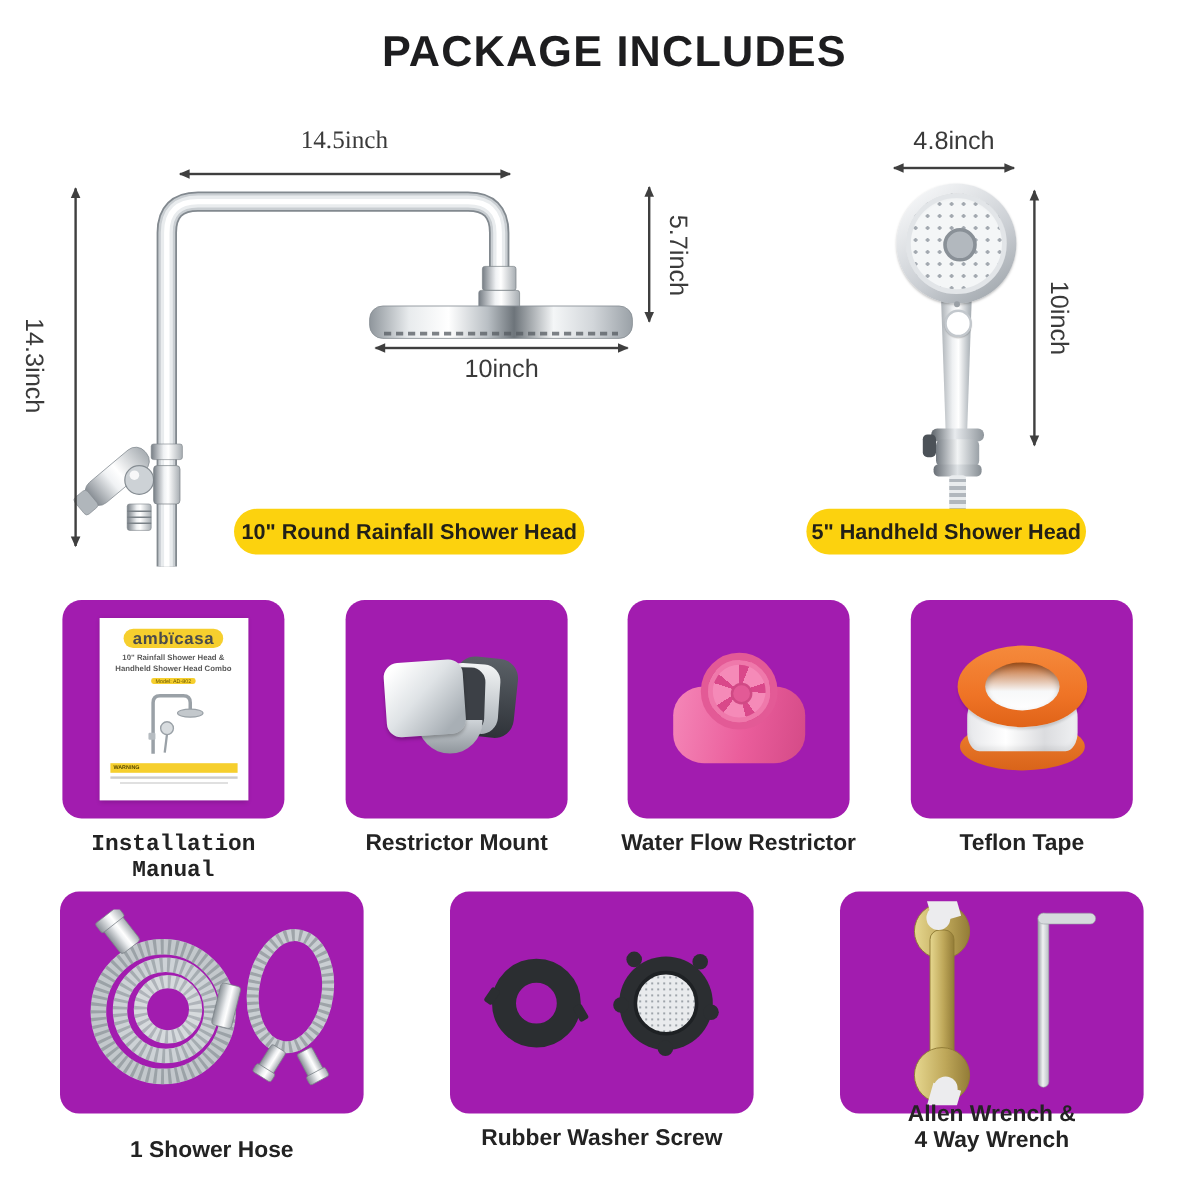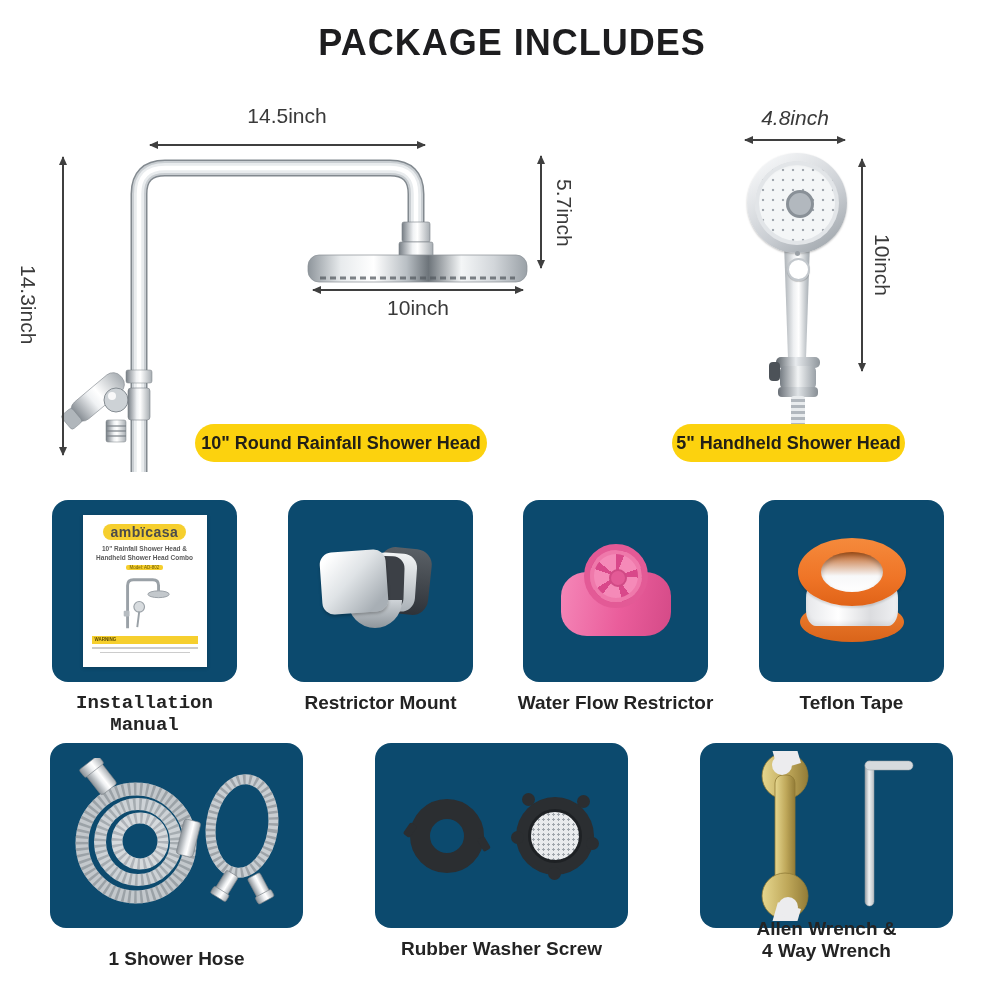--- a/index.html
+++ b/index.html
@@ -55,21 +55,21 @@
     background:linear-gradient(90deg,#5d646a,#e8ebee 45%,#8f969c);}
   .hh-clamp-body{position:absolute;left:90px;top:271px;width:36px;height:23px;border-radius:5px;
     background:linear-gradient(90deg,#757c83,#f2f4f5 50%,#9aa1a7);}
   .hh-clamp-knob{position:absolute;left:79px;top:267px;width:11px;height:19px;border-radius:4px;background:#4c5258;}
   .hh-clamp-ring2{position:absolute;left:88px;top:292px;width:40px;height:10px;border-radius:4px;
     background:linear-gradient(90deg,#696f76,#dfe3e6 50%,#878e94);}
   .hh-hose{position:absolute;left:101px;top:301px;width:14px;height:30px;
     background:repeating-linear-gradient(0deg,#b1b7bd 0 3px,#e9ecee 3px 6px);border-radius:3px;}
 
   
-  .card{position:absolute;background:#0c4a6e;border-radius:16px;display:flex;
+  .card{position:absolute;background:#a21caf;border-radius:16px;display:flex;
     align-items:center;justify-content:center;}
   .item-label{position:absolute;text-align:center;font-size:19px;font-weight:700;color:#232323;line-height:22px;}
 
   
   .manual-sheet{width:124px;height:152px;background:#ffffff;box-shadow:0 1px 4px rgba(0,0,0,.18);
     display:flex;flex-direction:column;align-items:center;padding-top:9px;box-sizing:border-box;}
   .manual-brand{font-size:14px;font-weight:700;color:#4b4b4b;background:#f6cf2e;
     padding:0 8px;border-radius:9px;letter-spacing:.5px;}
   .manual-title{margin-top:5px;font-size:6.5px;font-weight:700;color:#5a5a5a;line-height:8.5px;text-align:center;}
   .manual-model{margin-top:3px;font-size:4.5px;color:#6b5a00;background:#f6cf2e;padding:0 4px;border-radius:2px;}
@@ -173,35 +173,35 @@
       <circle cx="116" cy="310" r="12" fill="#cdd2d6" stroke="#858c92" stroke-width="1"></circle>
       <circle cx="112" cy="306" r="4" fill="#ffffff" opacity="0.85"></circle>
       <rect x="128" y="298" width="22" height="32" rx="3" fill="url(#nutG)" stroke="#7a8187" stroke-width="0.6"></rect>
       <rect x="106" y="330" width="20" height="22" rx="2" fill="url(#nutG)" stroke="#7a8187" stroke-width="0.5"></rect>
       <line x1="106" y1="336" x2="126" y2="336" stroke="#7a8187" stroke-width="1.2"></line>
       <line x1="106" y1="341" x2="126" y2="341" stroke="#7a8187" stroke-width="1.2"></line>
       <line x1="106" y1="346" x2="126" y2="346" stroke="#7a8187" stroke-width="1.2"></line>
     </svg>
 
     
-    <div class="dim-label" style="left:227px;top:14px;width:120px;">14.5inch</div>
+    <div class="dim-label" style="left:227px;top:14px;width:120px;font-family:Liberation Serif, serif;">14.5inch</div>
     <div class="arrow-h" style="left:150px;top:54px;width:275px;"></div>
 
     <div class="arrow-v" style="left:540px;top:66px;height:112px;"></div>
     <div class="dim-label dim-vert" style="left:552px;top:62px;height:122px;">5.7inch</div>
 
     <div class="arrow-h" style="left:313px;top:199px;width:210px;"></div>
     <div class="dim-label" style="left:358px;top:206px;width:120px;">10inch</div>
 
     <div class="arrow-v" style="left:62px;top:67px;height:298px;"></div>
     <div class="dim-label dim-vert" style="left:16px;top:135px;height:160px;">14.3inch</div>
   </div>
 
   <div class="abs hand-diagram">
-    <div class="dim-label" style="left:45px;top:11px;width:120px;font-style:italic;">4.8inch</div>
+    <div class="dim-label" style="left:45px;top:11px;width:120px;">4.8inch</div>
     <div class="arrow-h" style="left:55px;top:44px;width:100px;"></div>
 
     <div>
       <div class="hh-handle"></div>
       <div class="hh-face">
         <div class="hh-face-inner"></div>
         <div class="hh-center-btn"></div>
       </div>
       <div class="hh-dot"></div>
       <div class="hh-pause"></div>

